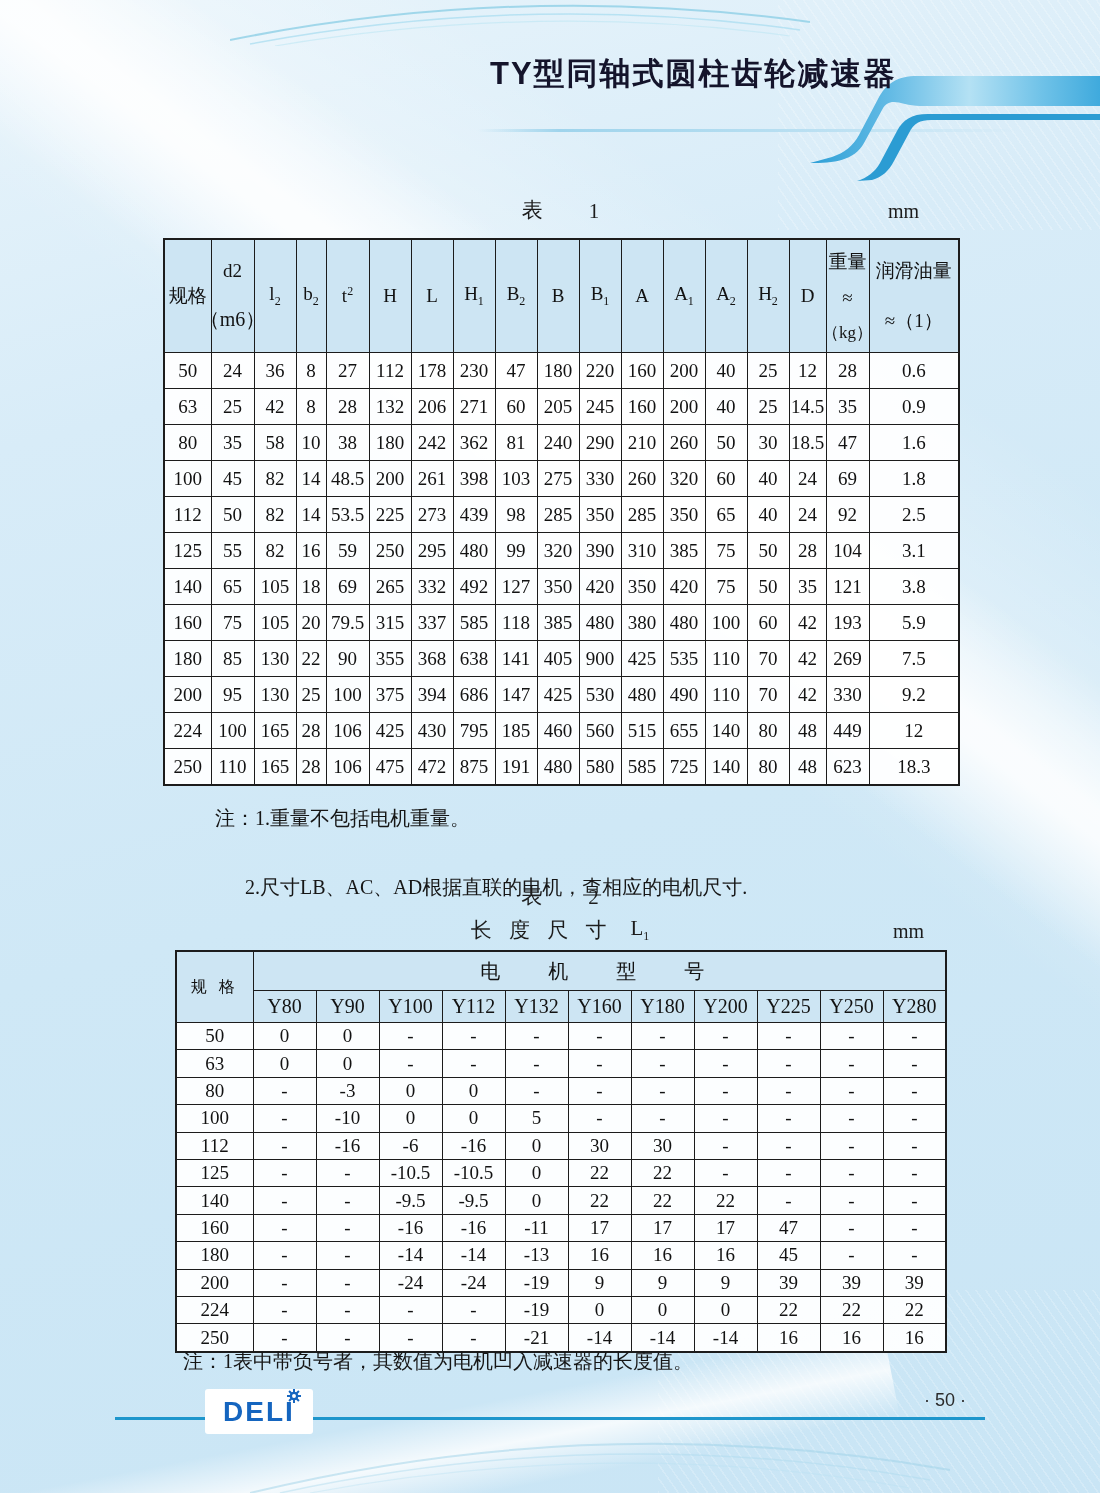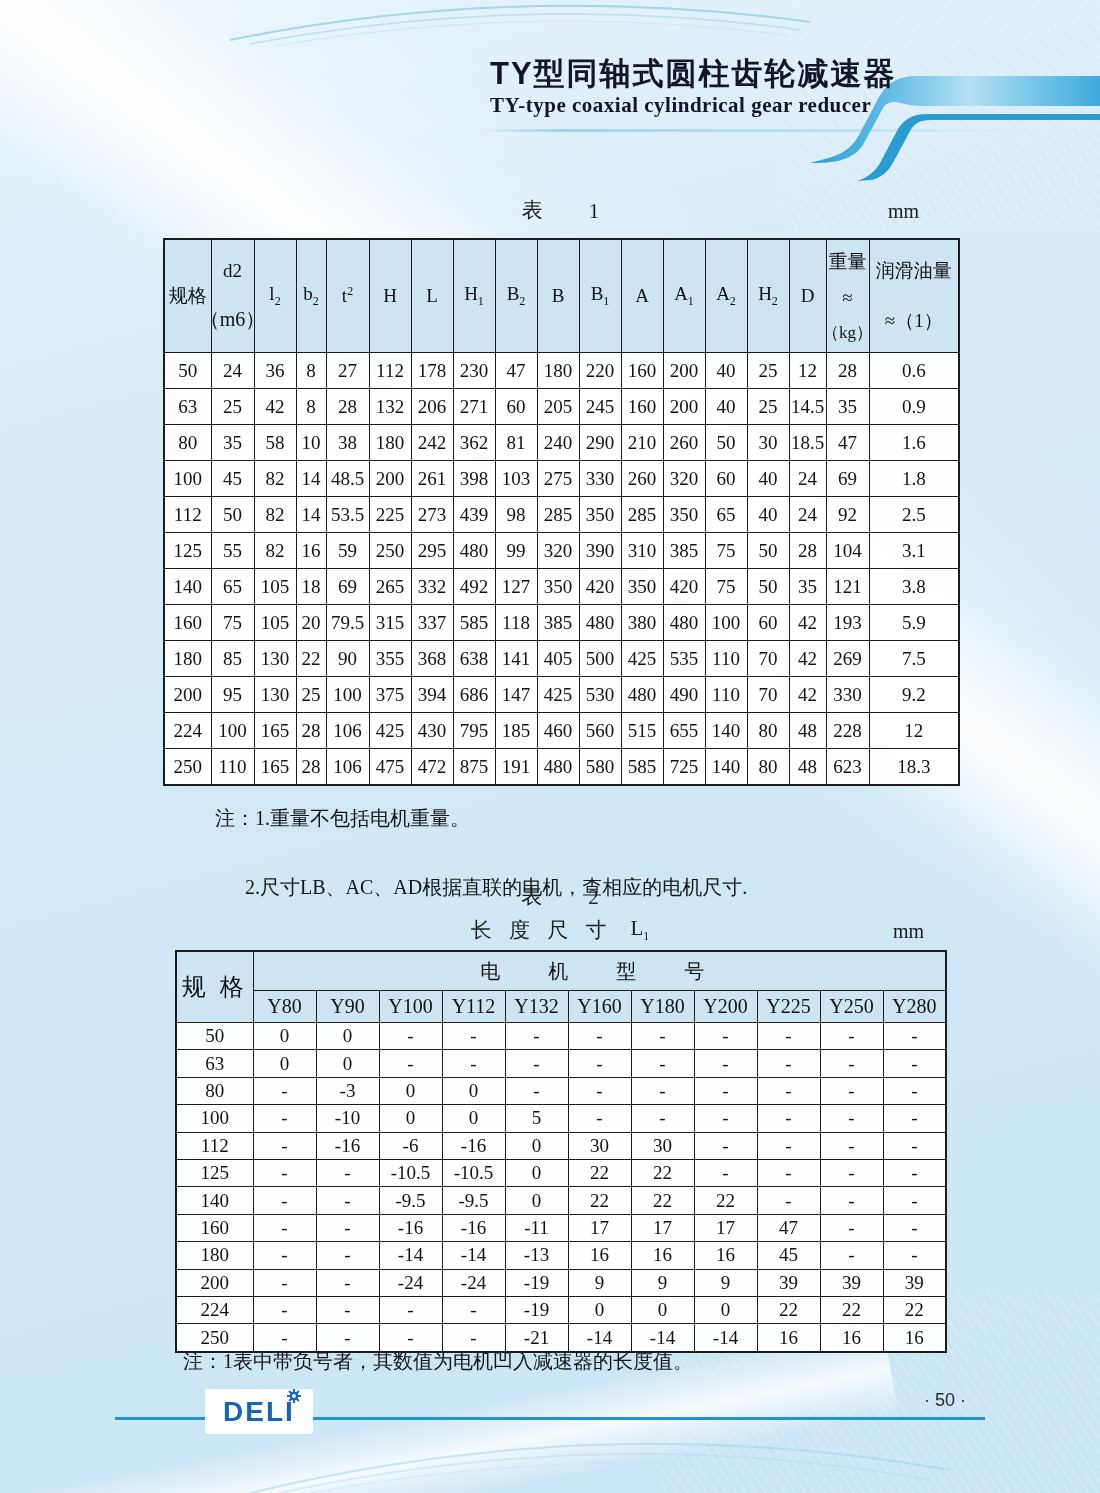--- a/index.html
+++ b/index.html
@@ -54,21 +54,21 @@
   sub{font-size:12px;} sup{font-size:12px;}
   #table1{left:163px; top:238px; width:795px;}
   #table1 td{height:35px;}
   #table1 .hdr{height:112px;}
   .th-stack{display:flex; flex-direction:column; justify-content:center; align-items:center; height:112px;}
   .th-stack .gap26{height:24px;} .th-stack .gap14{height:12px;}
   #table2{left:175px; top:950px; width:770px;}
   #table2 .grp{height:38px; letter-spacing:14px; font-size:20px;}
   #table2 .models th{height:31px; font-size:20px;}
   #table2 td{height:26.4px; font-size:19px;}
-  #table2 .spec2{font-size:24px; letter-spacing:4px;text-align:center;}
+  #table2 .spec2{font-size:16px; letter-spacing:4px;text-align:center;}
   
   .footer-line{position:absolute; left:115px; top:1417px; width:870px; height:3px; background:#1e96cc;}
   .logo-box{position:absolute; left:205px; top:1389px; width:108px; height:45px; background:#fff;
     border-radius:3px; display:flex; align-items:center; justify-content:center; z-index:3;}
   .logo-text{font-family:"Liberation Sans", sans-serif; font-weight:700; font-size:28px;
     color:#1565bf; letter-spacing:2px; line-height:1;}
   .logo-gear{position:absolute; top:0px; right:12px;}
   .page-num{position:absolute; left:895px; top:1390px; width:100px; text-align:center;
     font-family:"Liberation Sans", sans-serif; font-size:18px; color:#2b2b2b; z-index:3;}
 </style>
@@ -88,21 +88,20 @@
     <path d="M45,46 Q310,2 560,36" fill="none" stroke="#bde6f4" stroke-width="1.2" opacity=".6"></path>
   </svg>
   <svg class="waves" style="left:250px;top:1400px" width="700" height="93">
     <path d="M0,93 Q350,8 700,70" fill="none" stroke="#9ed2e8" stroke-width="2" opacity=".5"></path>
     <path d="M30,93 Q360,22 680,80" fill="none" stroke="#aadaee" stroke-width="1.5" opacity=".45"></path>
     <path d="M60,93 Q370,36 660,88" fill="none" stroke="#b8e2f2" stroke-width="1.2" opacity=".4"></path>
   </svg>
 
   <div class="title-block">
     <div class="title-cn">TY型同轴式圆柱齿轮减速器</div>
-    <div class="title-en">TY-type coaxial cylindrical gear reducer</div>
   </div>
   <div class="title-underline"></div>
   <svg class="swoosh" width="304" height="130">
     <defs>
       <linearGradient id="bandg" x1="0" y1="0" x2="1" y2="0">
         <stop offset="0" stop-color="#2d9fd6"></stop>
         <stop offset=".28" stop-color="#64bbe5"></stop>
         <stop offset=".55" stop-color="#b4e1f4"></stop>
         <stop offset=".8" stop-color="#6fc2e8"></stop>
         <stop offset="1" stop-color="#3faadd"></stop>
@@ -347,21 +346,21 @@
           <td>180</td>
           <td>85</td>
           <td>130</td>
           <td>22</td>
           <td>90</td>
           <td>355</td>
           <td>368</td>
           <td>638</td>
           <td>141</td>
           <td>405</td>
-          <td>500</td>
+          <td>900</td>
           <td>425</td>
           <td>535</td>
           <td>110</td>
           <td>70</td>
           <td>42</td>
           <td>269</td>
           <td>7.5</td>
         </tr>
         <tr>
           <td>200</td>
@@ -393,21 +392,21 @@
           <td>430</td>
           <td>795</td>
           <td>185</td>
           <td>460</td>
           <td>560</td>
           <td>515</td>
           <td>655</td>
           <td>140</td>
           <td>80</td>
           <td>48</td>
-          <td>228</td>
+          <td>449</td>
           <td>12</td>
         </tr>
         <tr>
           <td>250</td>
           <td>110</td>
           <td>165</td>
           <td>28</td>
           <td>106</td>
           <td>475</td>
           <td>472</td>

